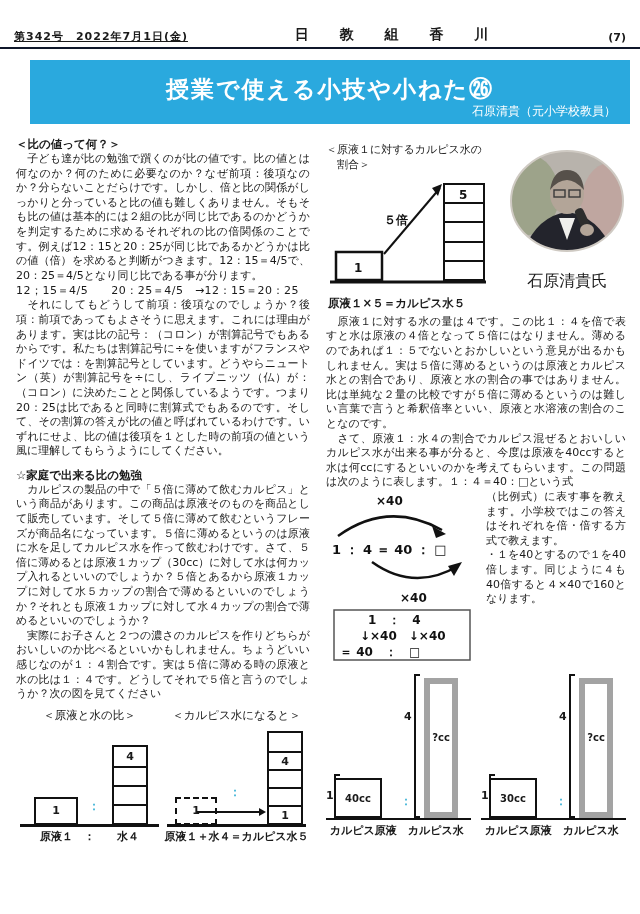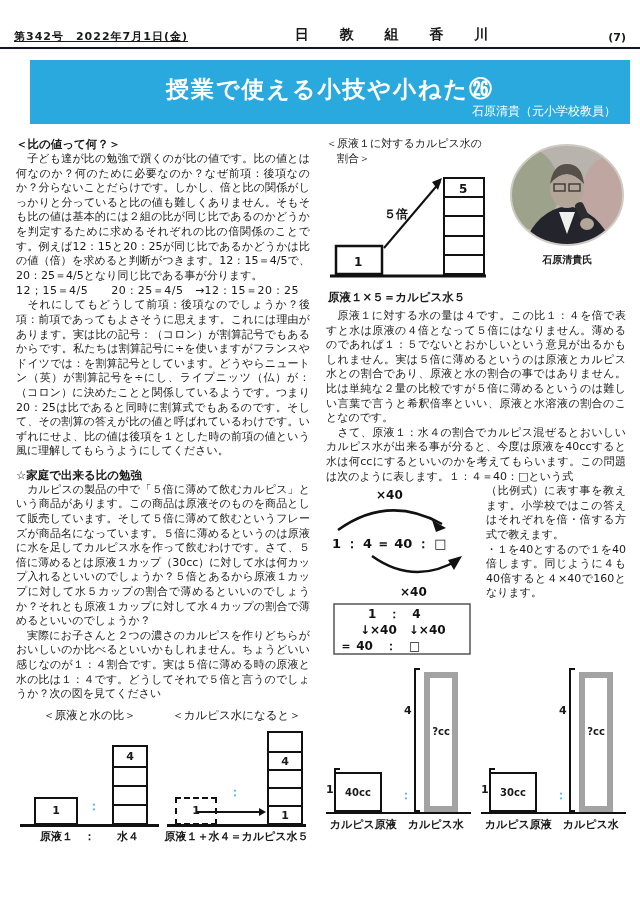--- a/index.html
+++ b/index.html
@@ -13,21 +13,21 @@
   .masthead { font-size:14px; font-weight:bold; letter-spacing:13px; }
   .pageno { font-size:11px; font-weight:bold; }
 
   
   .banner { position:relative; margin:11px 10px 8px 30px; height:64px; background:#2aa9de; }
   .banner-title { position:absolute; top:14px; left:0; right:0; text-align:center;
                   color:#ffffff; font-size:23px; font-weight:bold; letter-spacing:2px; }
   .banner-author { position:absolute; right:14px; bottom:4px; color:#ffffff; font-size:12px; }
 
   
-  .columns { display:flex; gap:16px; padding:4px 14px 0 16px; }
+  .columns { display:flex; gap:16px; padding:4px 14px 0 16px;align-items:center; }
   .col { width:300px; }
   .p { font-size:11px; line-height:14.6px; text-align:justify; word-break:break-all; }
   .h { font-size:11.5px; line-height:16px; font-weight:bold; }
   .formula { font-size:11px; line-height:15px; letter-spacing:0.5px; }
   .gap8 { height:8px; }
 
   
   .stack { position:absolute; border:2px solid #111; background:#fff; width:36px; }
   .cell { border-top:2px solid #111; text-align:center; font-size:11px; font-weight:bold; }
   .cell:first-child { border-top:none; }
@@ -47,21 +47,21 @@
   .figcaps { display:flex; font-size:11px; font-weight:bold; margin-top:2px; }
   .figcaps span { flex:1; text-align:center; }
 
   
   .fig3row { display:flex; }
   .fig3block { width:180px; }
   .fig3block .h { font-weight:normal; font-size:11px; line-height:15px; }
   .fig3cap { font-size:11.5px; font-weight:bold; margin:2px 0 4px 2px; }
   .photoblock { width:120px; margin-left:6px; padding-top:8px; text-align:center; }
   .photo-oval { width:116px; height:102px; }
-  .photo-cap { font-size:10px; font-weight:bold; margin-top:3px; }
+  .photo-cap { font-size:16px; font-weight:normal; margin-top:15px; }
 
   
   .wrapsec { overflow:visible; }
   .fig4 { float:left; width:152px; height:170px; margin:2px 8px 2px 0; }
 
   
   .fig5 { display:flex; margin-top:8px; }
   .group { position:relative; width:146px; height:148px; border-bottom:2px solid #111; }
   .group + .group { margin-left:10px; }
   .bar { position:absolute; left:98px; bottom:0; width:34px; height:140px;

